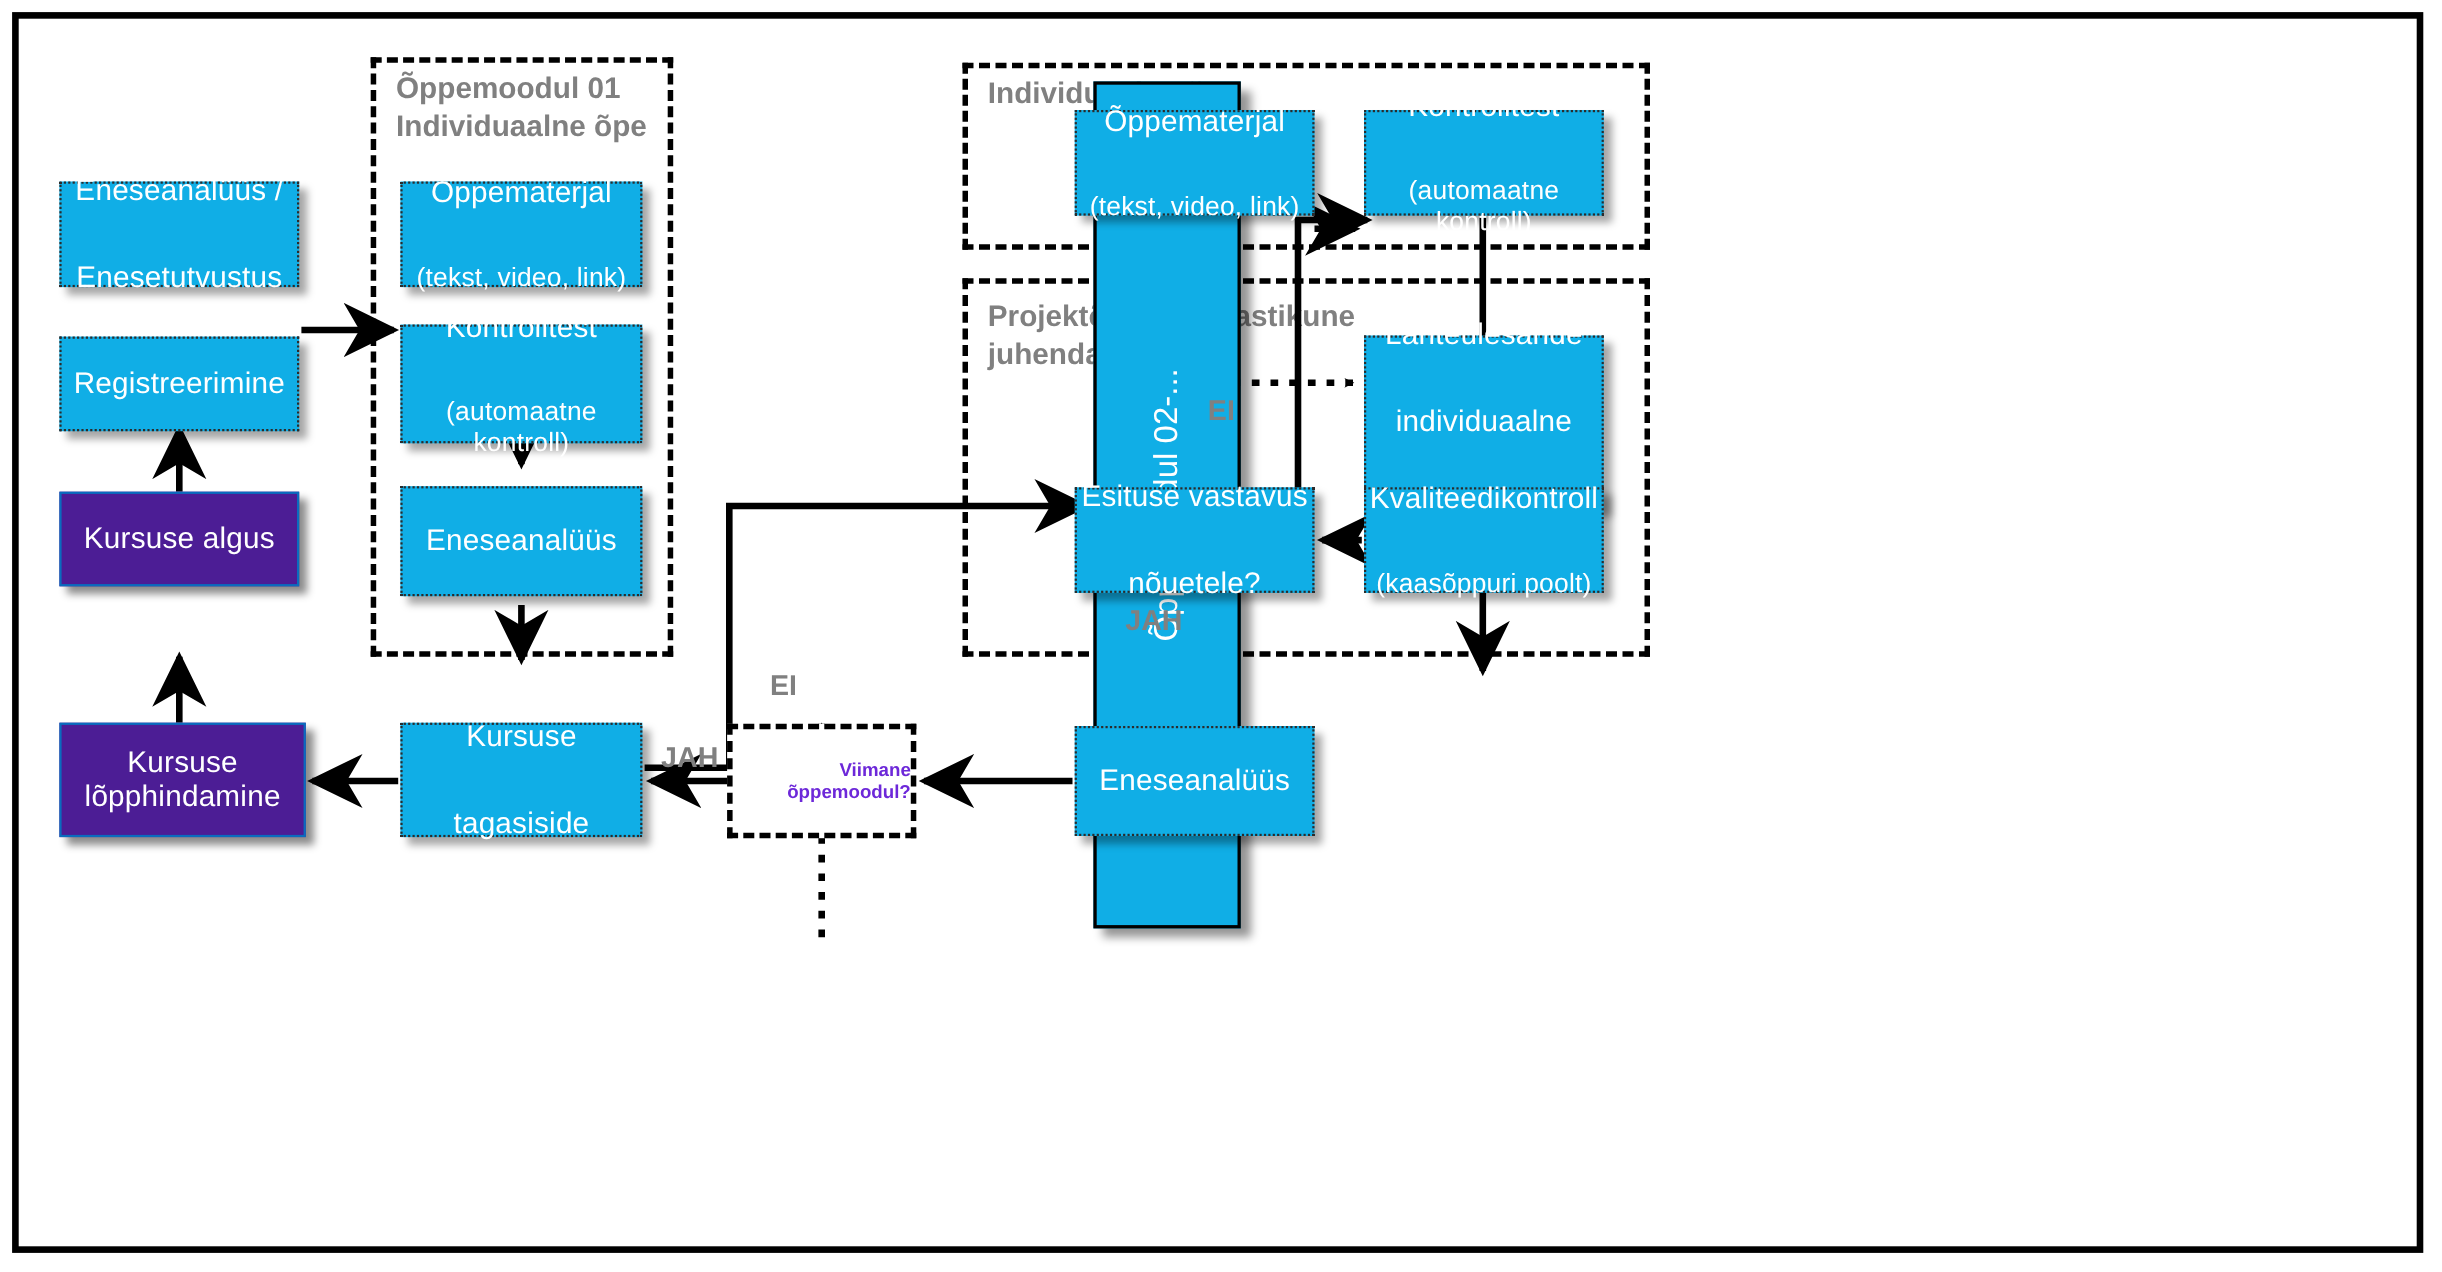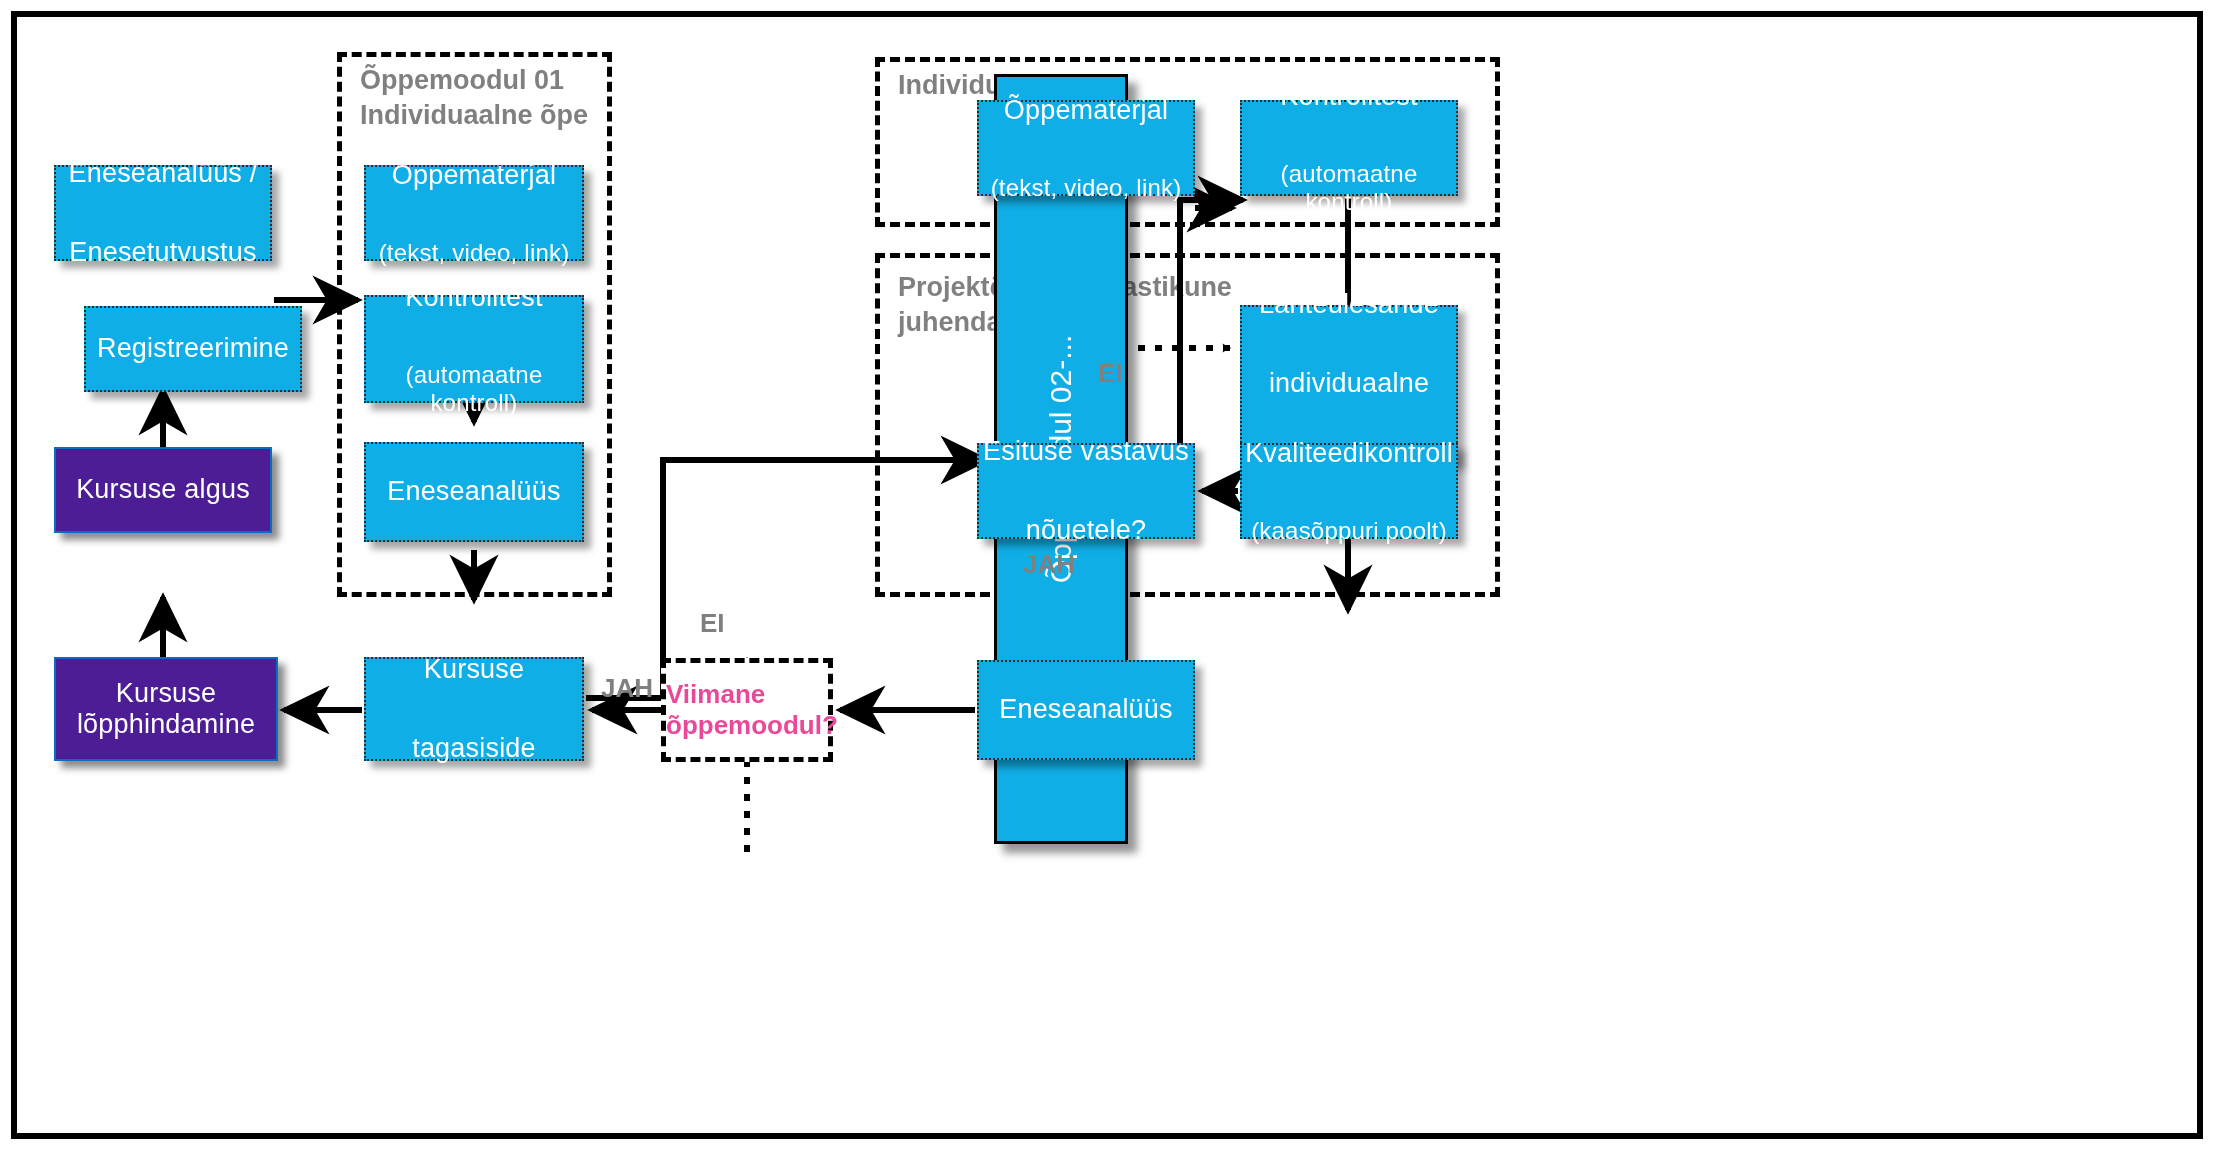--- a/index.html
+++ b/index.html
@@ -75,26 +75,26 @@
   }
 
   
   .decision {
     position: absolute;
     box-sizing: border-box;
     border: 5px dashed #000000;
     background: #ffffff;
     display: flex;
     flex-direction: column;
-    align-items: flex-start;
+    align-items: flex-end;
     justify-content: center;
     text-align: center;
-    color: #ec4899;
+    color: #6d28d9;
     font-weight: bold;
-    font-size: 26px;
+    font-size: 17px;
     line-height: 1.2;
   }
 
   
   .edge-label {
     position: absolute;
     color: #808080;
     font-weight: bold;
     font-size: 26px;
     white-space: nowrap;
@@ -181,21 +181,21 @@
 
     <line x1="661" y1="710" x2="592" y2="710" stroke="#000" stroke-width="6" marker-end="url(#ah)"></line>
 
     <line x1="362" y1="710" x2="284" y2="710" stroke="#000" stroke-width="6" marker-end="url(#ah)"></line>
   </svg>
 
   <div class="node dark" style="left: 54px; top: 447px; width: 218px; height: 86px;">
     <span class="l1">Kursuse algus</span>
   </div>
 
-  <div class="node light" style="left:54px; top:306px; width:218px; height:86px;margin-left:30px;">
+  <div class="node light" style="left:54px; top:306px; width:218px; height:86px;">
     <span class="l1">Registreerimine</span>
   </div>
 
   <div class="node light" style="left:54px; top:165px; width:218px; height:96px;">
     <span class="l1">Eneseanalüüs /</span>
     <span class="l1">Enesetutvustus</span>
   </div>
 
   <div class="node light" style="left:364px; top:165px; width:220px; height:96px;">
     <span class="l1">Õppematerjal</span>

